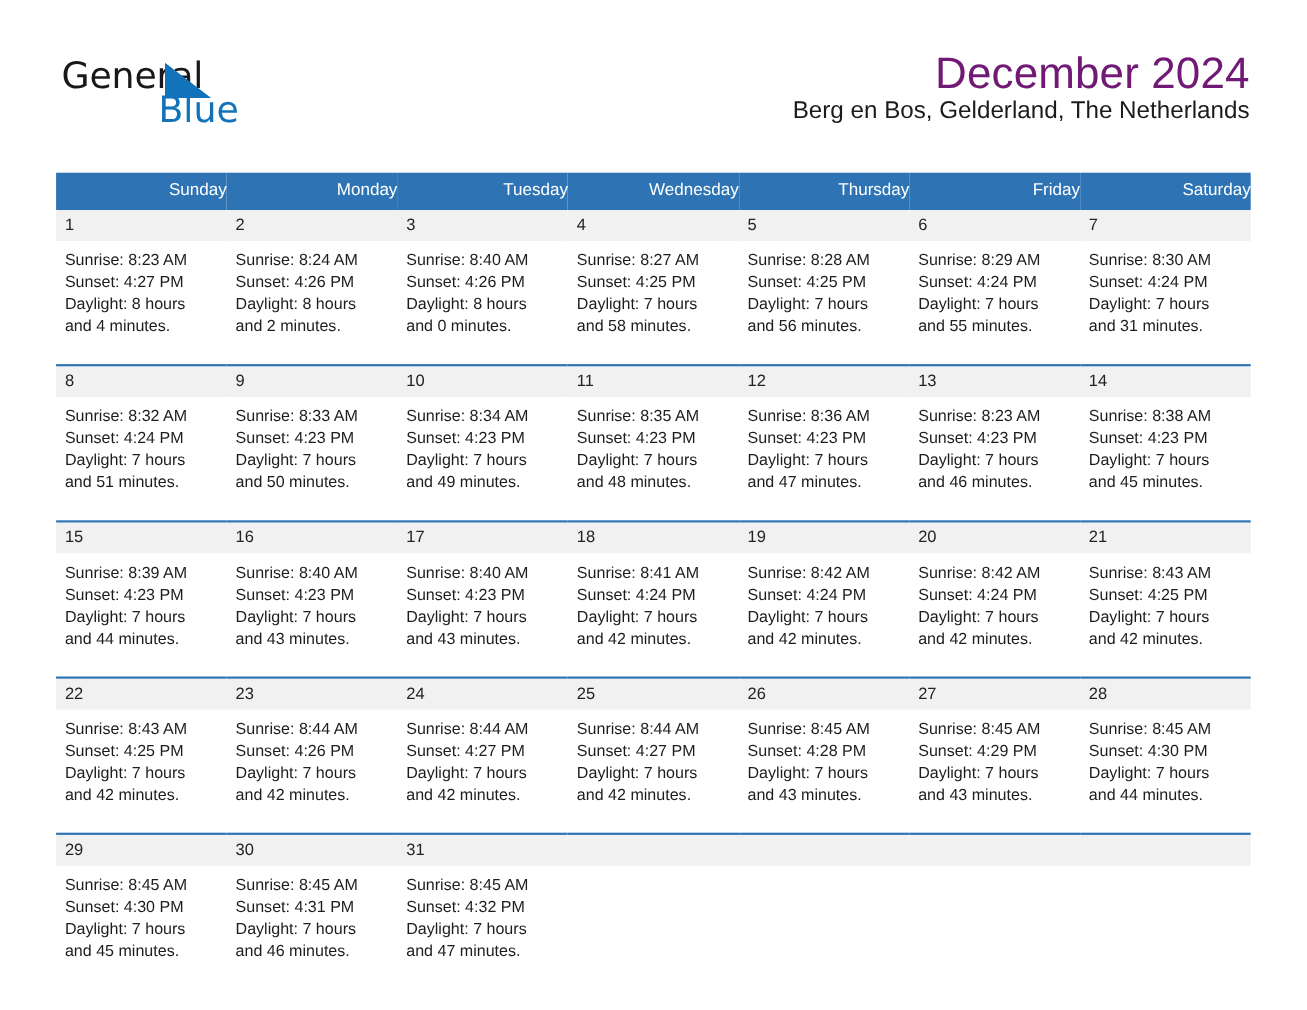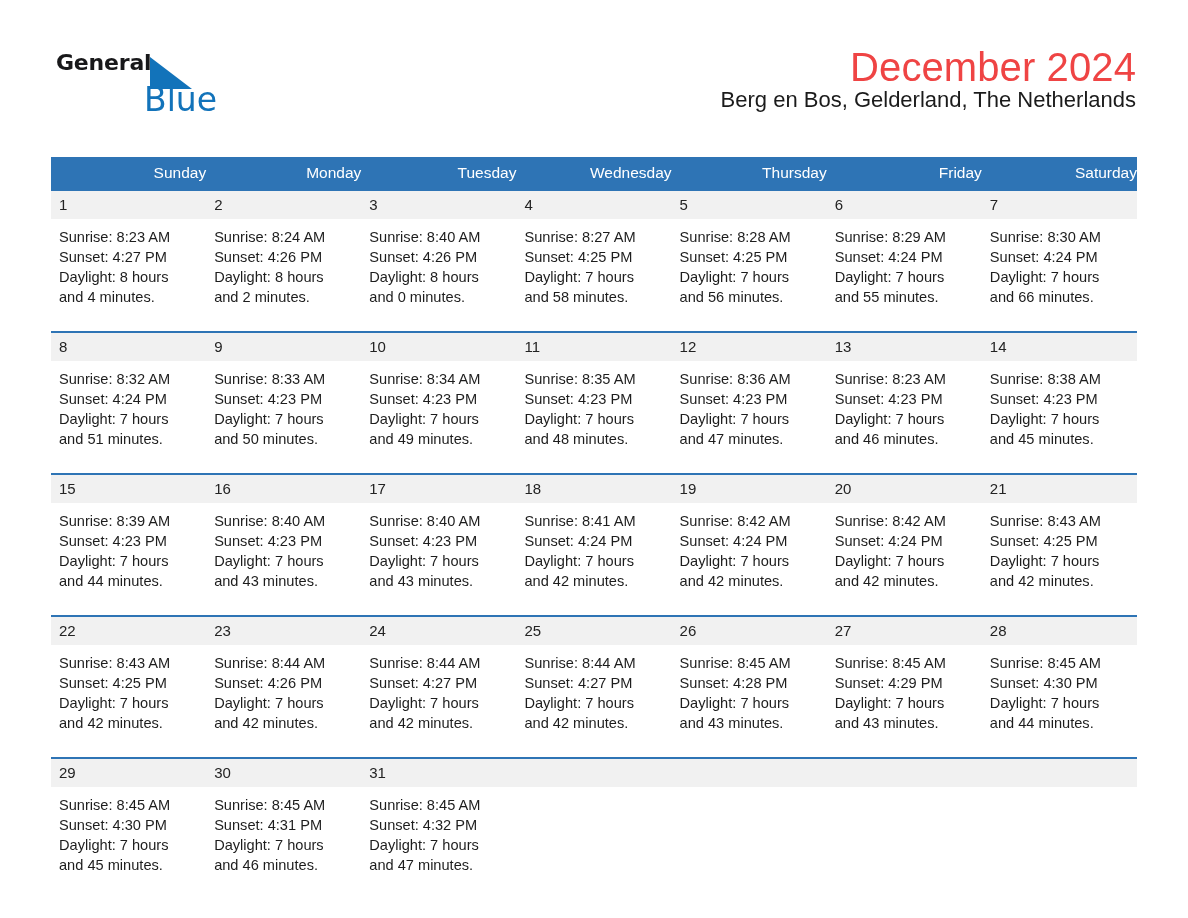--- a/index.html
+++ b/index.html
@@ -31,25 +31,25 @@
     position: absolute;
     left: 56px;
     top: 52px;
     width: 240px;
     height: 72px;
   }
   .logo-general {
     position: absolute;
     left: 0;
     top: 0;
-    font-size: 22px;
+    font-size: 33px;
     letter-spacing: -0.2px;
     color: #18181a;
     font-family: "DejaVu Sans", sans-serif;
-    font-weight: 700;
+    font-weight: 400;
     line-height: 1;
   }
   .logo-tri {
     position: absolute;
     left: 94px;
     top: 5px;
     width: 0;
     height: 0;
     border-left: 42px solid #1273ba;
     border-top: 32px solid transparent;
@@ -67,21 +67,21 @@
   }
   .title-block {
     position: absolute;
     right: 52px;
     top: 46px;
     text-align: right;
   }
   .cal-title {
     font-size: 40px;
     font-weight: 400;
-    color: #ef4444;
+    color: #701a75;
     line-height: 1.05;
     letter-spacing: 0.1px;
   }
   .cal-subtitle {
     font-size: 22px;
     font-weight: 400;
     color: #1b1b1b;
     line-height: 1.1;
   }
 
@@ -233,21 +233,21 @@
               <div class="line">Daylight: 7 hours</div>
               <div class="line">and 55 minutes.</div>
             </div>
           </td>
           <td>
             <div class="daynum">7</div>
             <div class="cell-body">
               <div class="line">Sunrise: 8:30 AM</div>
               <div class="line">Sunset: 4:24 PM</div>
               <div class="line">Daylight: 7 hours</div>
-              <div class="line">and 66 minutes.</div>
+              <div class="line">and 31 minutes.</div>
             </div>
           </td>
         </tr>
         <tr class="week-row">
           <td>
             <div class="daynum">8</div>
             <div class="cell-body">
               <div class="line">Sunrise: 8:32 AM</div>
               <div class="line">Sunset: 4:24 PM</div>
               <div class="line">Daylight: 7 hours</div>

